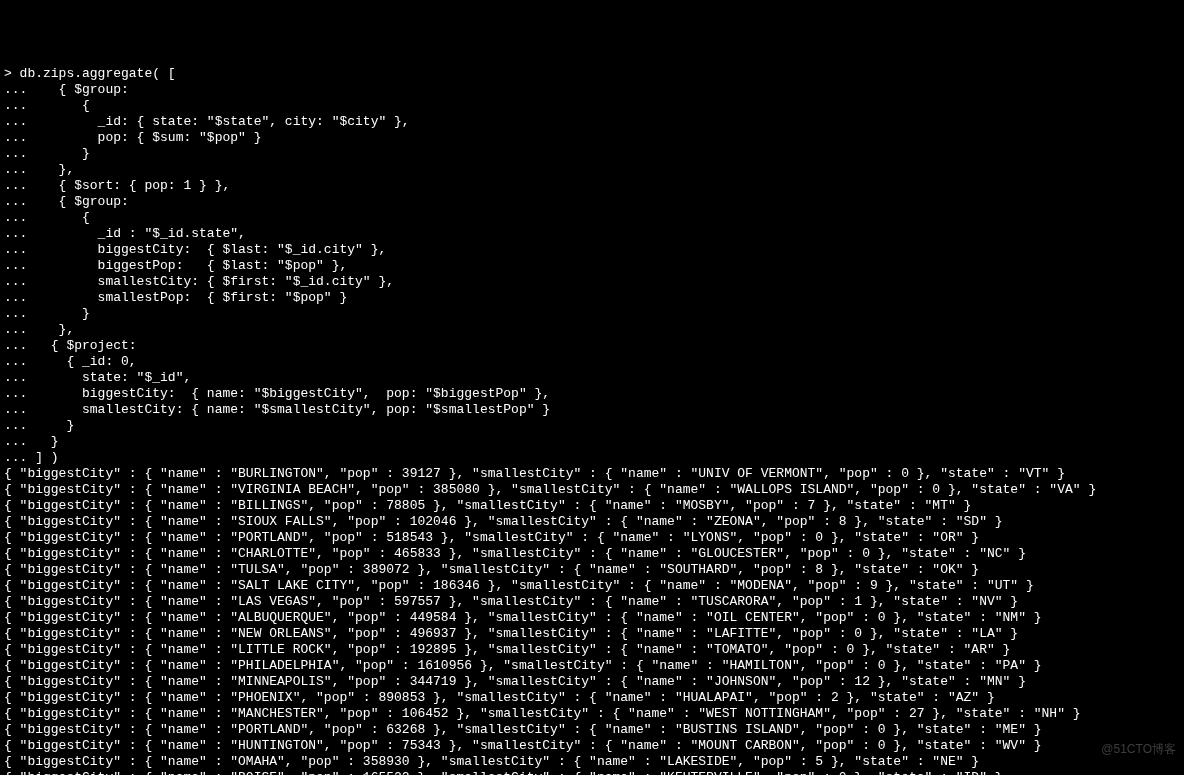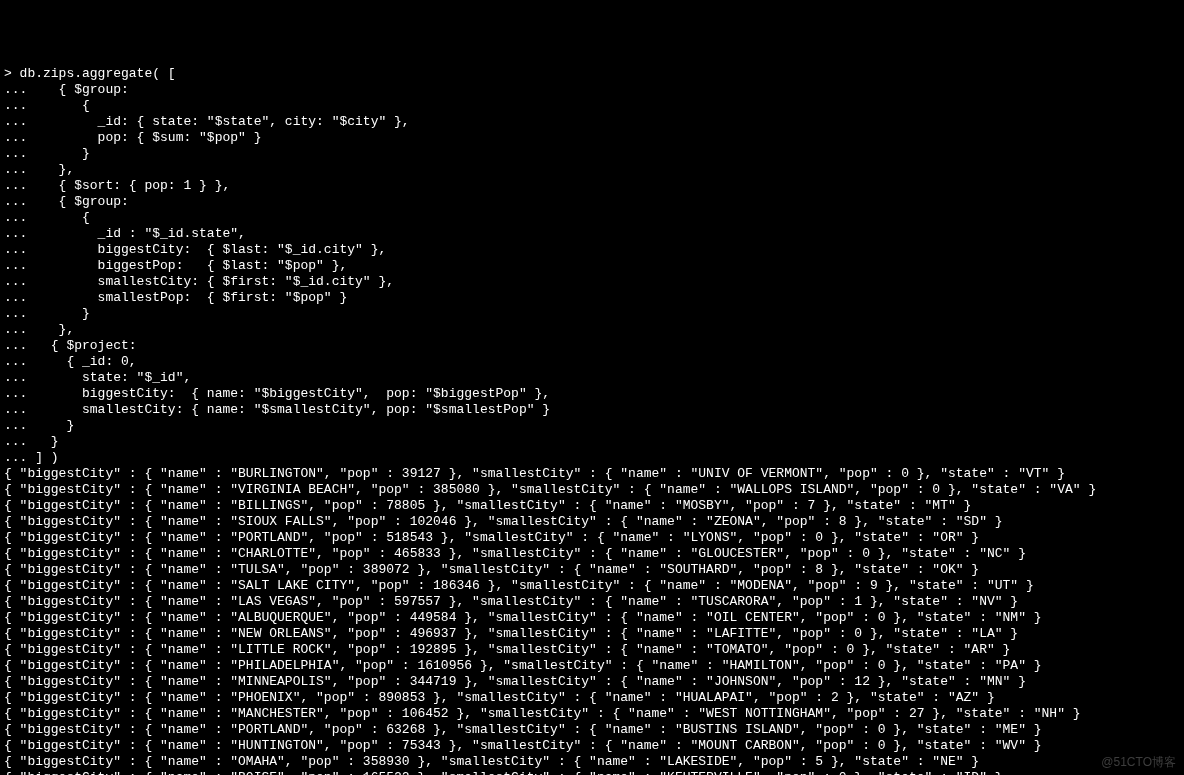--- a/index.html
+++ b/index.html
@@ -13,21 +13,21 @@
     width: 1184px;
     height: 775px;
     overflow: hidden;
     white-space: pre;
     position: relative;
   }
   .line { white-space: pre; }
   .watermark {
     position: absolute;
     right: 8px;
-    bottom: 5px;
+    bottom: 18px;
     color: #666;
     font-size: 12px;
     font-family: sans-serif;
     opacity: 0.6;
   }
 </style>
 </head>
 <body>
 
 

